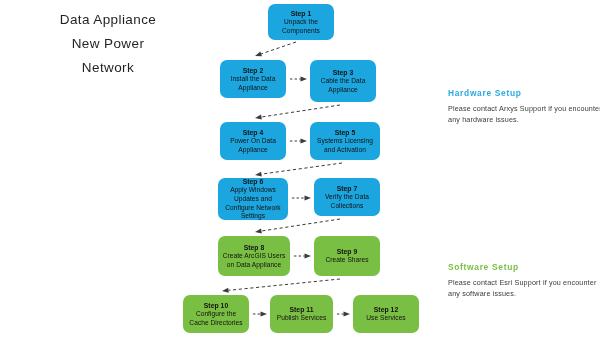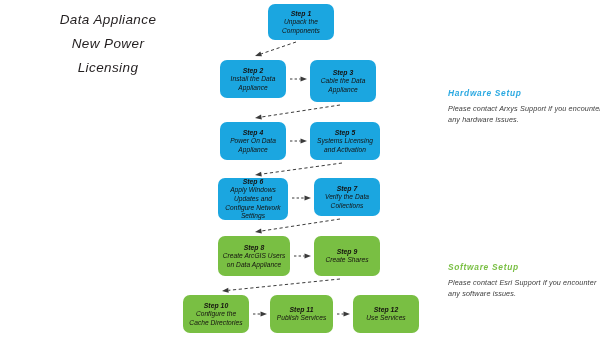--- a/index.html
+++ b/index.html
@@ -10,21 +10,20 @@
     width: 600px;
     height: 337px;
     background: #ffffff;
     font-family: "Liberation Sans", sans-serif;
     overflow: hidden;
   }
   #canvas {
     position: relative;
     width: 600px;
     height: 277px;
-    font-style: italic;
   }
 
   
   #title-block {
     position: absolute;
     left: 18px;
     top: 8px;
     width: 180px;
     text-align: center;
     color: #231f20;
@@ -93,21 +92,21 @@
   }
 </style>
 </head>
 <body>
 
 <div id="canvas">
 
   <div id="title-block">
     <span class="tline">Data Appliance</span>
     <span class="tline">New Power</span>
-    <span class="tline">Licensing</span>
+    <span class="tline">Network</span>
   </div>
 
   <svg id="arrows" viewBox="0 0 600 337" width="600" height="337">
       <g>
         <line x1="296" y1="42" x2="261.15127406444196" y2="53.89956495360518" stroke="#3B3B3B" stroke-width="1" stroke-dasharray="3.2 2.6"></line>
         <polygon points="255,56 260.3434144312132,51.533690313435194 261.9591336976707,56.26543959377516" fill="#3B3B3B"></polygon>
       </g>
       <g>
         <line x1="290" y1="79" x2="300.5" y2="79" stroke="#3B3B3B" stroke-width="1" stroke-dasharray="2.4 2.2"></line>
         <polygon points="307,79 300.5,81.5 300.5,76.5" fill="#3B3B3B"></polygon>

